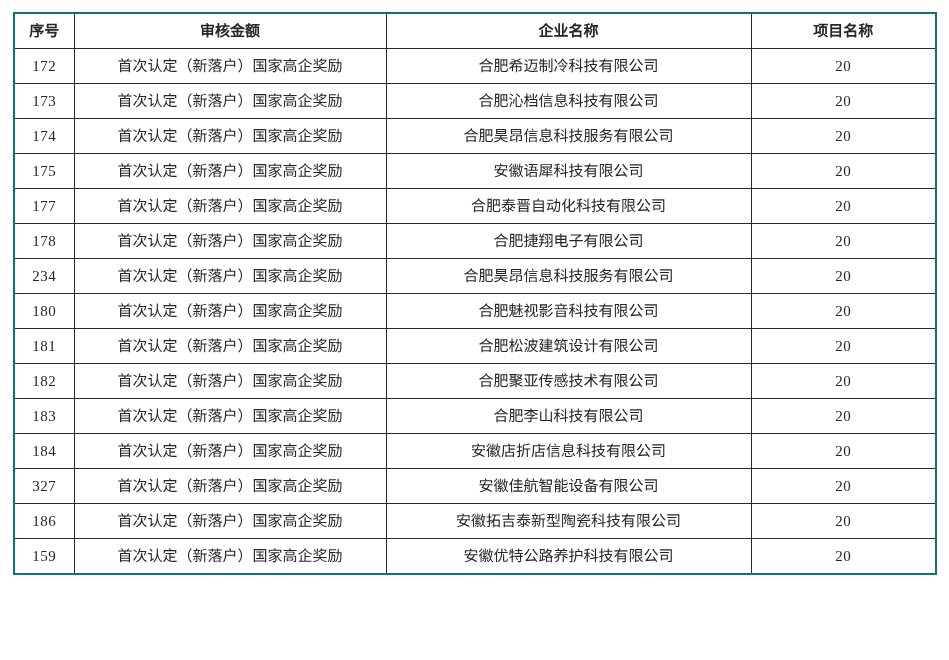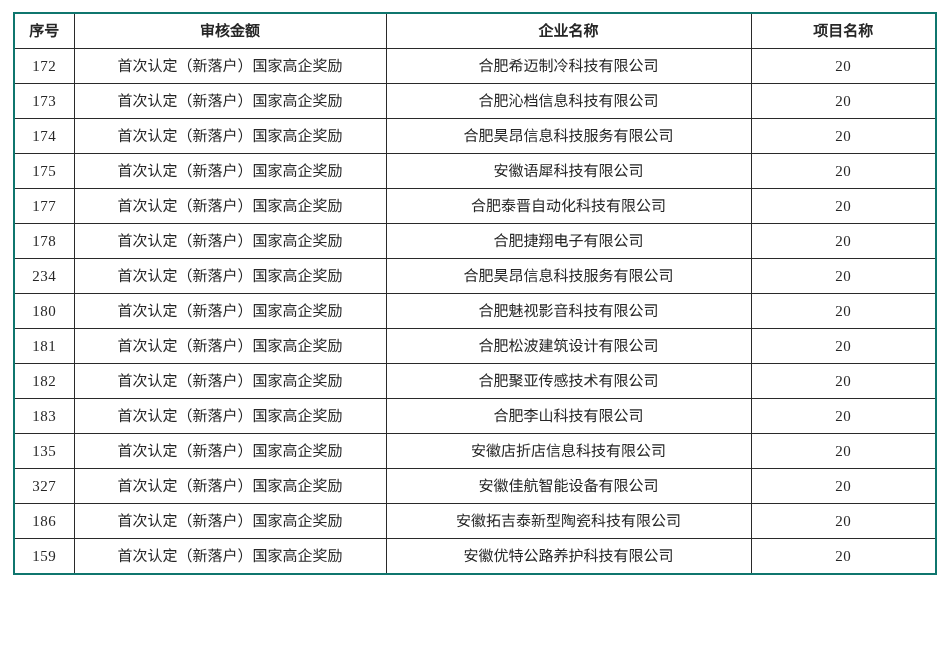--- a/index.html
+++ b/index.html
@@ -129,21 +129,21 @@
           <td class="cell-company">合肥聚亚传感技术有限公司</td>
           <td class="cell-amount">20</td>
         </tr>
         <tr>
           <td class="cell-serial">183</td>
           <td class="cell-project">首次认定（新落户）国家高企奖励</td>
           <td class="cell-company">合肥李山科技有限公司</td>
           <td class="cell-amount">20</td>
         </tr>
         <tr>
-          <td class="cell-serial">135</td>
+          <td class="cell-serial">184</td>
           <td class="cell-project">首次认定（新落户）国家高企奖励</td>
           <td class="cell-company">安徽店折店信息科技有限公司</td>
           <td class="cell-amount">20</td>
         </tr>
         <tr>
           <td class="cell-serial">327</td>
           <td class="cell-project">首次认定（新落户）国家高企奖励</td>
           <td class="cell-company">安徽佳航智能设备有限公司</td>
           <td class="cell-amount">20</td>
         </tr>

